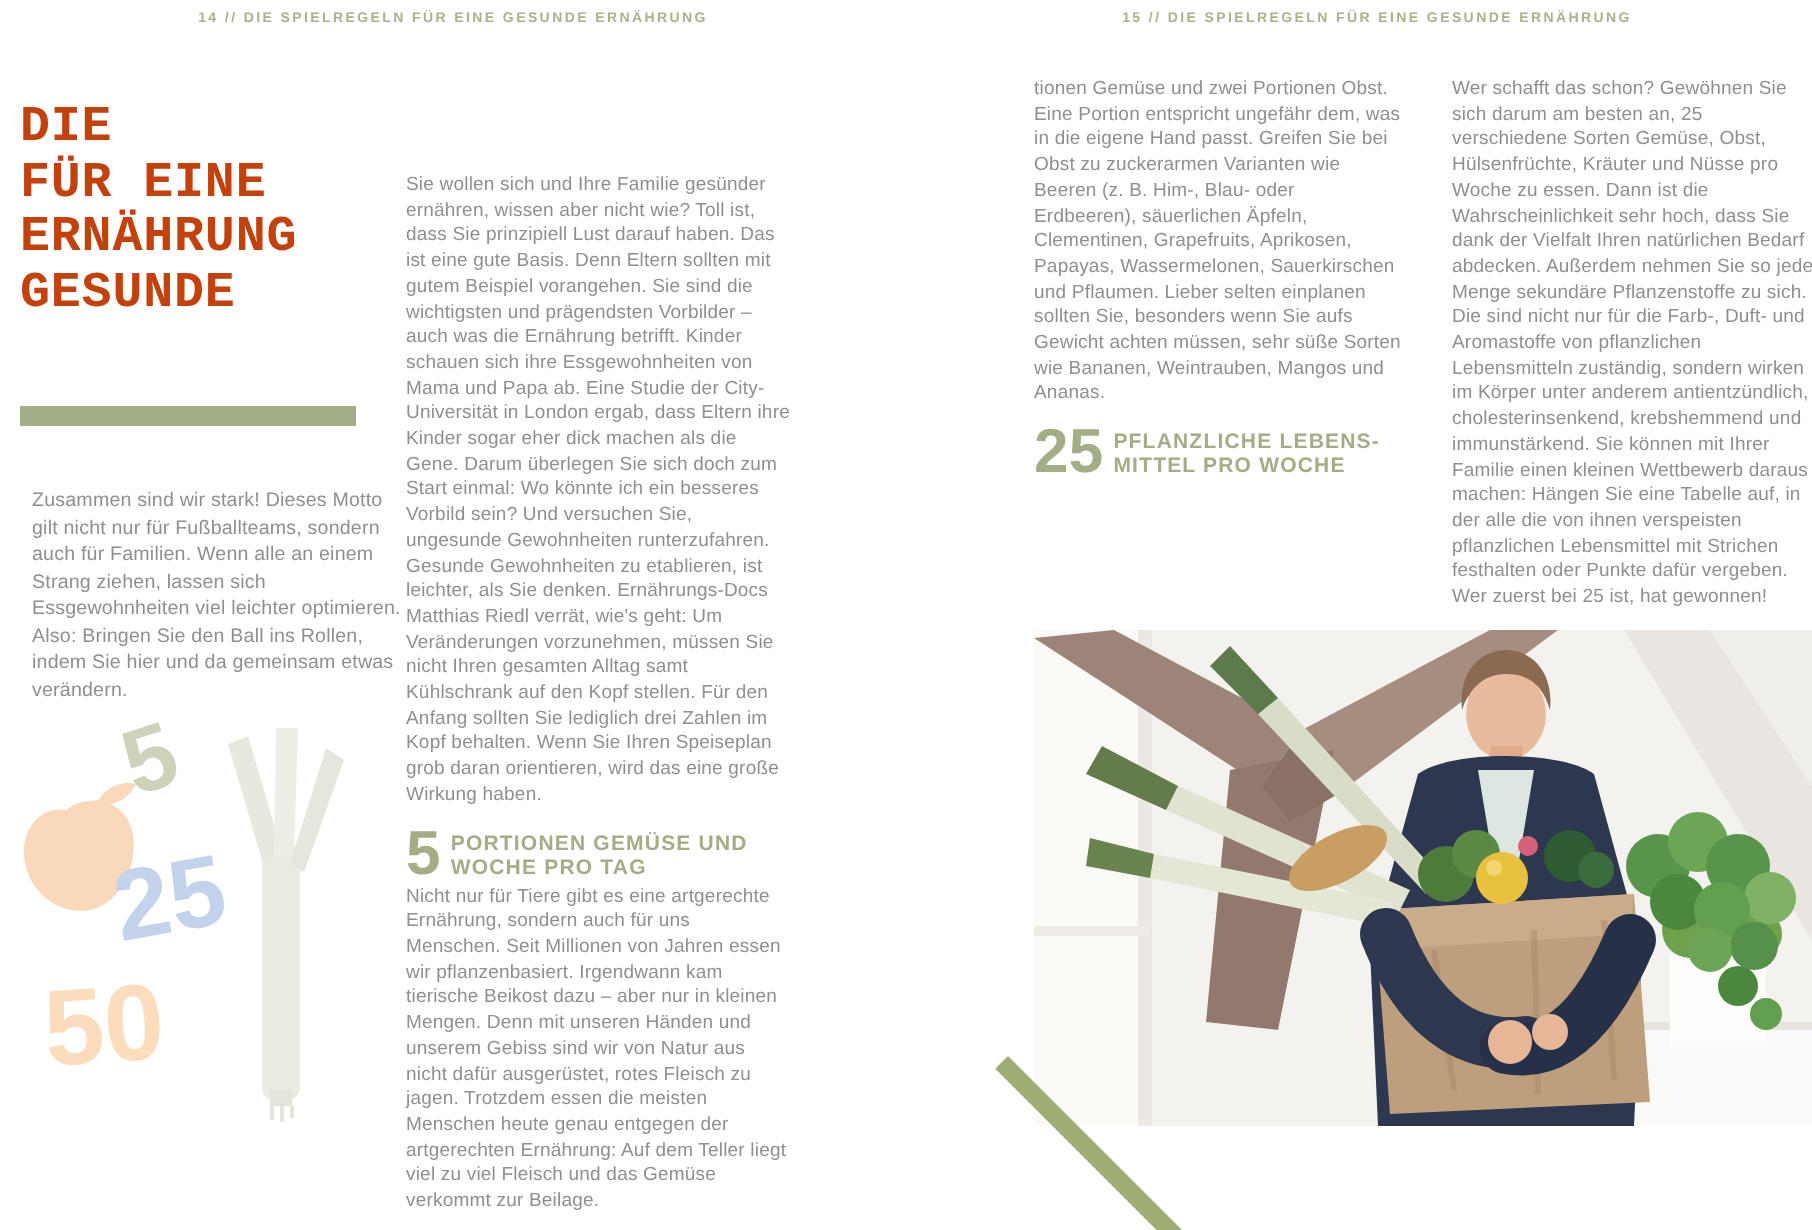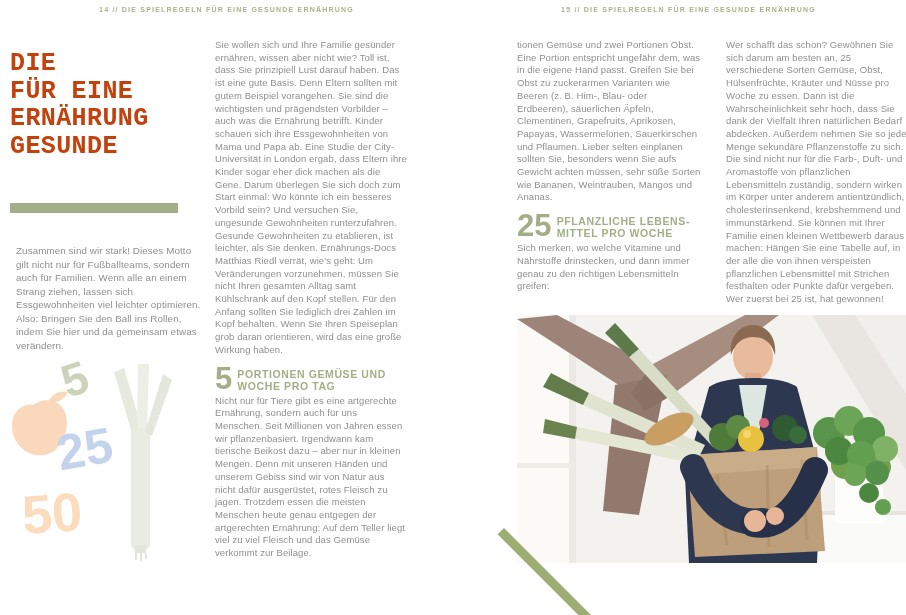--- a/index.html
+++ b/index.html
@@ -22,21 +22,21 @@
   .title-block span{display:block;}
   .title-bar{
     position:absolute;left:10px;top:203px;width:168px;height:10px;background:#a3ae86;
   }
   .body-text{
     font-size:9.5px;line-height:12.7px;color:#8f8f8f;letter-spacing:0.1px;
   }
   .body-text p{margin:0;}
   .intro{position:absolute;left:16px;top:244px;width:186px;font-size:9.8px;line-height:13.5px;}
   .col{position:absolute;top:39px;}
-  .col2{left:215px;width:192px;}
+  .col2{left:203px;width:192px;margin-top:48px;}
   .col3{left:55px;width:184px;}
   .col4{left:264px;width:182px;}
   .section-heading{display:flex;align-items:flex-start;margin-top:9px;margin-bottom:3px;}
   .big-num{
     font-size:31px;font-weight:bold;color:#a3ae86;line-height:26px;margin-right:5px;
   }
   .sh-text{
     font-size:10.5px;font-weight:bold;color:#a3ae86;letter-spacing:0.6px;
     line-height:12px;padding-top:2px;width:155px;
   }
@@ -110,21 +110,20 @@
 
     <div class="col col3 body-text">
       <p>tionen Gemüse und zwei Portionen Obst. Eine Portion entspricht ungefähr dem, was in die eigene Hand passt. Greifen Sie bei Obst zu zuckerarmen Varianten wie Beeren (z. B. Him-, Blau- oder Erdbeeren), säuerlichen Äpfeln, Clementinen, Grapefruits, Aprikosen, Papayas, Wassermelonen, Sauerkirschen und Pflaumen. Lieber selten einplanen sollten Sie, besonders wenn Sie aufs Gewicht achten müssen, sehr süße Sorten wie Bananen, Weintrauben, Mangos und Ananas.</p>
       <div class="section-heading">
         <span class="big-num">25</span>
         <span class="sh-text">
           <span>PFLANZLICHE LEBENS-</span>
           <span>MITTEL PRO WOCHE</span>
         </span>
       </div>
-      <p>Sich merken, wo welche Vitamine und Nährstoffe drinstecken, und dann immer genau zu den richtigen Lebensmitteln greifen:</p>
     </div>
 
     <div class="col col4 body-text">
       <p>Wer schafft das schon? Gewöhnen Sie sich darum am besten an, 25 verschiedene Sorten Gemüse, Obst, Hülsenfrüchte, Kräuter und Nüsse pro Woche zu essen. Dann ist die Wahrscheinlichkeit sehr hoch, dass Sie dank der Vielfalt Ihren natürlichen Bedarf abdecken. Außerdem nehmen Sie so jede Menge sekundäre Pflanzenstoffe zu sich. Die sind nicht nur für die Farb-, Duft- und Aromastoffe von pflanzlichen Lebensmitteln zuständig, sondern wirken im Körper unter anderem antientzündlich, cholesterinsenkend, krebshemmend und immunstärkend. Sie können mit Ihrer Familie einen kleinen Wettbewerb daraus machen: Hängen Sie eine Tabelle auf, in der alle die von ihnen verspeisten pflanzlichen Lebensmittel mit Strichen festhalten oder Punkte dafür vergeben. Wer zuerst bei 25 ist, hat gewonnen!</p>
     </div>
 
     <svg class="photo" viewBox="0 0 398 248">
       <rect x="0" y="0" width="398" height="248" fill="#f4f2ef"></rect>
 
       <rect x="0" y="0" width="58" height="248" fill="#fbfaf7"></rect>

